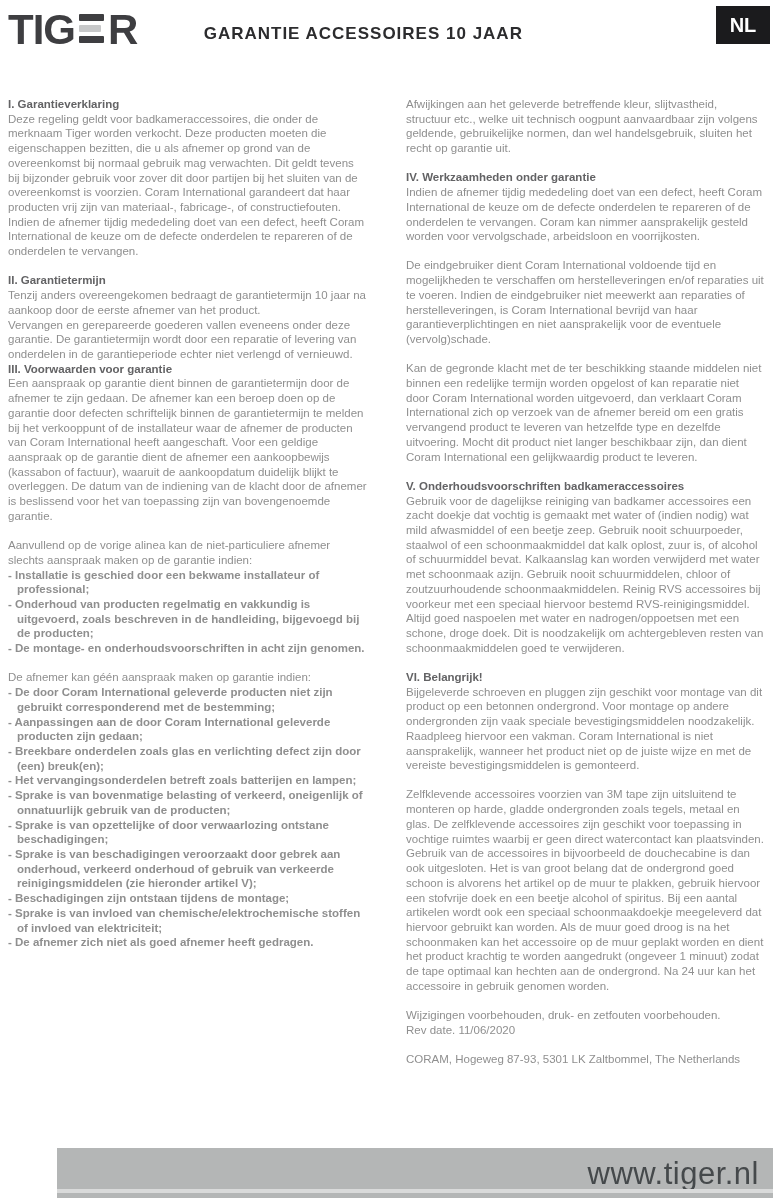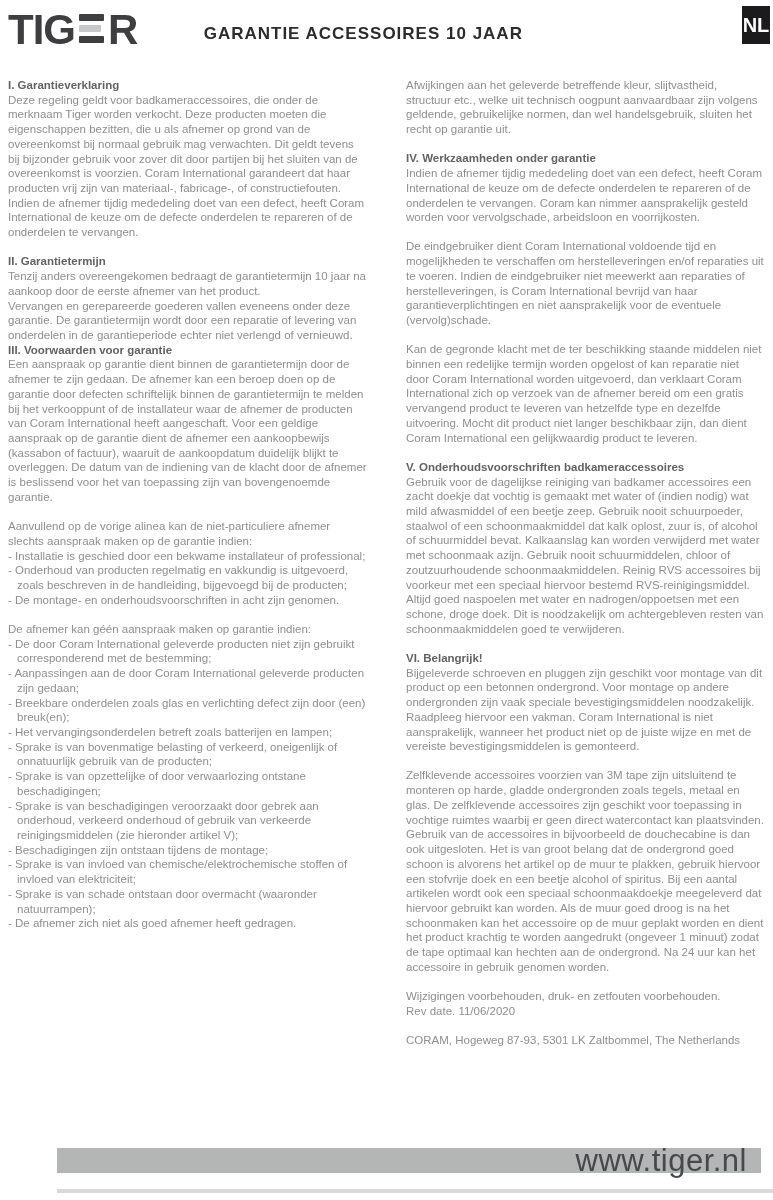--- a/index.html
+++ b/index.html
@@ -5,56 +5,56 @@
   html,body{margin:0;padding:0;background:#ffffff;}
   .page{
     position:relative;
     width:773px;height:1200px;
     margin:0 auto;
     background:#ffffff;
     overflow:hidden;
     font-family:"Liberation Sans","DejaVu Sans",sans-serif;
   }
   
-  .header{position:relative;height:50px;padding-top:2px;}
+  .header{position:relative;height:50px;padding-top:21px;}
   .logo{
     position:absolute;left:8px;top:9px;
     display:flex;align-items:flex-end;
     font-weight:800;font-size:42px;line-height:1;
     letter-spacing:-1px;color:#3e3e41;
   }
   .ebars{display:flex;flex-direction:column;justify-content:flex-end;gap:4px;margin:0 4px 8px 4px;}
   .ebars i{display:block;width:25px;height:7px;background:#3e3e41;border-radius:1px;}
   .ebars i.b2{background:#c7c8c9;width:22px;}
   .header-title{
     position:absolute;left:47%;top:24px;transform:translateX(-50%);
     font-weight:700;font-size:17px;letter-spacing:1px;color:#2c2c2e;white-space:nowrap;
   }
   .lang-badge{
-    position:absolute;top:6px;right:3px;width:28px;height:38px;
+    position:absolute;top:6px;right:3px;width:54px;height:38px;
     background:#1b1b1d;color:#ffffff;
     font-size:20px;font-weight:700;
     display:flex;align-items:center;justify-content:center;
   }
   
   .columns{
     display:flex;gap:39px;
     padding:0 8px;margin-top:26px;
     color:#8f8f8f;
     font-size:11.5px;line-height:1.28;
   }
   .col{flex:1;min-width:0;}
   .col .h{font-weight:700;color:#636365;margin:0;}
   .col .p{margin:0 0 14.5px;}
   .col .pt{margin:0;}
-  .col .list{margin:0 0 14.5px;}
+  .col .list{margin:0 0 14.5px;font-weight:bold;}
   .col .li{padding-left:9px;text-indent:-9px;}
   
   .footer-bar{
-    position:absolute;left:57px;right:12px;top:1148px;height:25px;
+    position:absolute;left:57px;right:0;top:1148px;height:50px;
     background:#b4b6b6;
     display:flex;align-items:center;justify-content:flex-end;
   }
   .footer-site{
     font-size:31px;color:#45494b;letter-spacing:0.5px;
     padding-right:14px;line-height:1;
   }
   .footer-bar-edge{
     position:absolute;left:57px;right:0;top:1189px;height:4px;
     background:#d9dada;
@@ -98,21 +98,20 @@
         <div class="list">
           <div class="li">- De door Coram International geleverde producten niet zijn gebruikt corresponderend met de bestemming;</div>
           <div class="li">- Aanpassingen aan de door Coram International geleverde producten zijn gedaan;</div>
           <div class="li">- Breekbare onderdelen zoals glas en verlichting defect zijn door (een) breuk(en);</div>
           <div class="li">- Het vervangingsonderdelen betreft zoals batterijen en lampen;</div>
           <div class="li">- Sprake is van bovenmatige belasting of verkeerd, oneigenlijk of onnatuurlijk gebruik van de producten;</div>
           <div class="li">- Sprake is van opzettelijke of door verwaarlozing ontstane beschadigingen;</div>
           <div class="li">- Sprake is van beschadigingen veroorzaakt door gebrek aan onderhoud, verkeerd onderhoud of gebruik van verkeerde reinigingsmiddelen (zie hieronder artikel V);</div>
           <div class="li">- Beschadigingen zijn ontstaan tijdens de montage;</div>
           <div class="li">- Sprake is van invloed van chemische/elektrochemische stoffen of invloed van elektriciteit;</div>
-          <div class="li">- Sprake is van schade ontstaan door overmacht (waaronder natuurrampen);</div>
           <div class="li">- De afnemer zich niet als goed afnemer heeft gedragen.</div>
         </div>
       </div>
     <div class="col">
         <div class="p">Afwijkingen aan het geleverde betreffende kleur, slijtvastheid, structuur etc., welke uit technisch oogpunt aanvaardbaar zijn volgens geldende, gebruikelijke normen, dan wel handelsgebruik, sluiten het recht op garantie uit.</div>
         <div class="h">IV. Werkzaamheden onder garantie</div>
         <div class="p">Indien de afnemer tijdig mededeling doet van een defect, heeft Coram International de keuze om de defecte onderdelen te repareren of de onderdelen te vervangen. Coram kan nimmer aansprakelijk gesteld worden voor vervolgschade, arbeidsloon en voorrijkosten.</div>
         <div class="p">De eindgebruiker dient Coram International voldoende tijd en mogelijkheden te verschaffen om herstelleveringen en/of reparaties uit te voeren. Indien de eindgebruiker niet meewerkt aan reparaties of herstelleveringen, is Coram International bevrijd van haar garantieverplichtingen en niet aansprakelijk voor de eventuele (vervolg)schade.</div>
         <div class="p">Kan de gegronde klacht met de ter beschikking staande middelen niet binnen een redelijke termijn worden opgelost of kan reparatie niet door Coram International worden uitgevoerd, dan verklaart Coram International zich op verzoek van de afnemer bereid om een gratis vervangend product te leveren van hetzelfde type en dezelfde uitvoering. Mocht dit product niet langer beschikbaar zijn, dan dient Coram International een gelijkwaardig product te leveren.</div>
         <div class="h">V. Onderhoudsvoorschriften badkameraccessoires</div>

